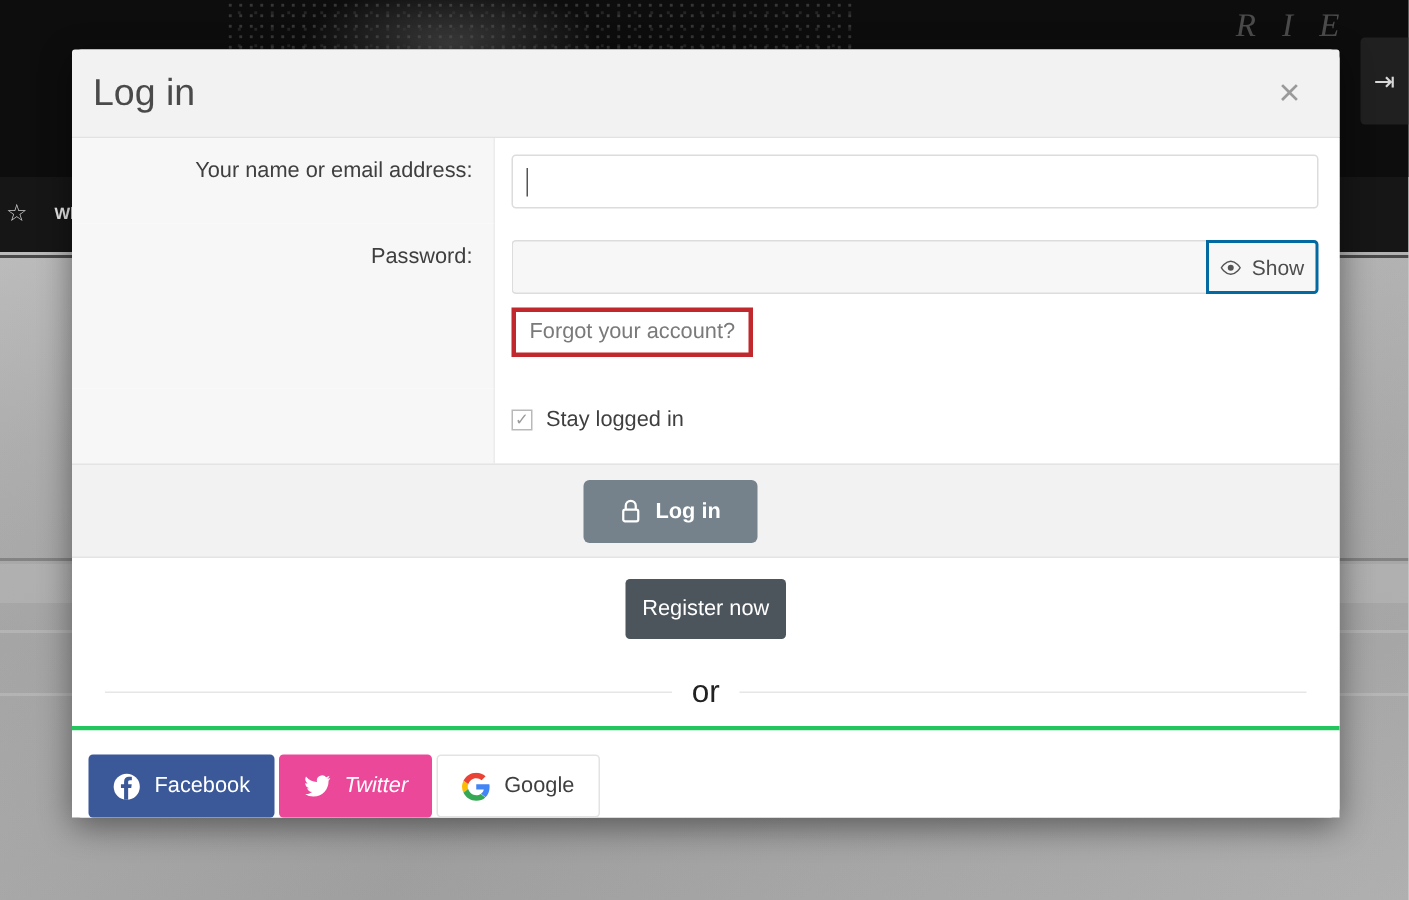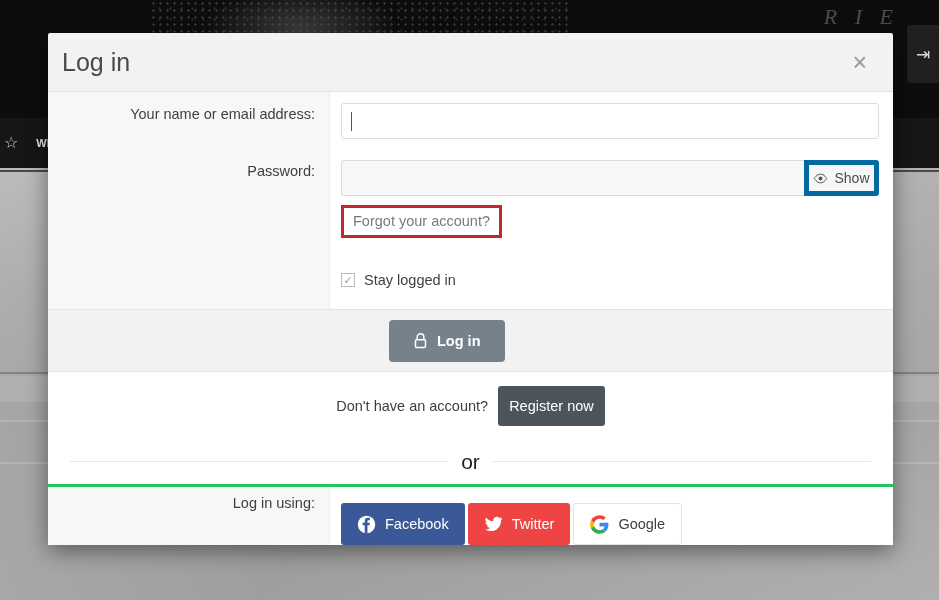--- a/index.html
+++ b/index.html
@@ -108,21 +108,21 @@
     background: #fff; display: flex; align-items: center; padding: 0 9px;
   }
   .caret { width: 1px; height: 19px; background: #555; }
 
   .pass-wrap { display: flex; width: 100%; }
   .pass-input {
     flex: 1; height: 36px; border: 1px solid #dcdcdc; border-right: none;
     border-radius: 3px 0 0 3px; background: #f7f7f7;
   }
   .show-btn {
-    width: 75px; height: 36px; border: 5px solid #0369a1; border-radius: 0 3px 3px 0;
+    width: 75px; height: 36px; border: 2px solid #0369a1; border-radius: 0 3px 3px 0;
     background: #f7f7f7; display: flex; align-items: center; justify-content: center;
     gap: 6px; font-size: 14px; color: #4d4d4d; cursor: pointer;
   }
   .eye { width: 15px; height: 11px; }
 
   .forgot-box {
     display: inline-block; margin-top: 9px; border: 3px solid #c0282d;
     padding: 4px 9px 5px 9px;
   }
   .forgot-link { font-size: 14.5px; color: #7a7a7a; cursor: pointer; }
@@ -174,21 +174,21 @@
   .row-social { flex: 1; }
   .row-social .lcell { align-items: center; padding-top: 0; padding-bottom: 26px; justify-content: flex-end; }
   .row-social .rcell { padding: 16px 14px 0 11px; }
   .social-wrap { display: flex; gap: 3px; }
   .sbtn {
     height: 42px; border-radius: 3px; display: flex; align-items: center;
     gap: 9px; padding: 0 16px; font-size: 14.5px; cursor: pointer; border: none;
     font-family: "Liberation Sans", sans-serif;
   }
   .sbtn.fb { background: #3b5998; color: #fff; }
-  .sbtn.tw { background: #ef4444; color: #fff; }
+  .sbtn.tw { background: #ec4899; color: #fff; font-style: italic; }
   .sbtn.gg { background: #fff; color: #3f3f3f; border: 1px solid #e3e3e3; }
   .sicon { width: 19px; height: 19px; display: block; }
 </style>
 </head>
 <body>
 
 <div id="page-bg">
   <div class="banner">
     <div class="banner-speckle"></div>
     <div class="banner-script">R I E</div>
@@ -265,34 +265,30 @@
       <button class="login-btn">
         <svg class="lock" viewBox="0 0 18 20">
           <path d="M5 9V6a4 4 0 0 1 8 0v3" fill="none" stroke="#fff" stroke-width="1.8"></path>
           <rect x="3" y="9" width="12" height="9.5" rx="1.5" fill="none" stroke="#fff" stroke-width="1.8"></rect>
         </svg>
         <span>Log in</span>
       </button>
     </div>
 
     <div class="reg-row">
-      <span class="reg-txt">Don't have an account?</span>
       <button class="reg-btn">Register now</button>
     </div>
 
     <div class="or-row">
       <span class="or-line"></span>
       <span class="or-txt">or</span>
       <span class="or-line"></span>
     </div>
 
     <div class="row row-social">
-      <div class="lcell">
-        <span class="lbl">Log in using:</span>
-      </div>
       <div class="rcell">
         <div class="social-wrap">
 
           <button class="sbtn fb">
             <svg class="sicon" viewBox="0 0 24 24">
               <circle cx="12" cy="12" r="11" fill="#fff"></circle>
               <path d="M13.2 23V13h2.6l.4-3.1h-3V8c0-.9.25-1.5 1.55-1.5H16.3V3.7c-.3-.04-1.3-.13-2.45-.13-2.45 0-4.1 1.5-4.1 4.2v2.12H7.1V13h2.65v10z" fill="#3b5998"></path>
             </svg>
             <span>Facebook</span>
           </button>

